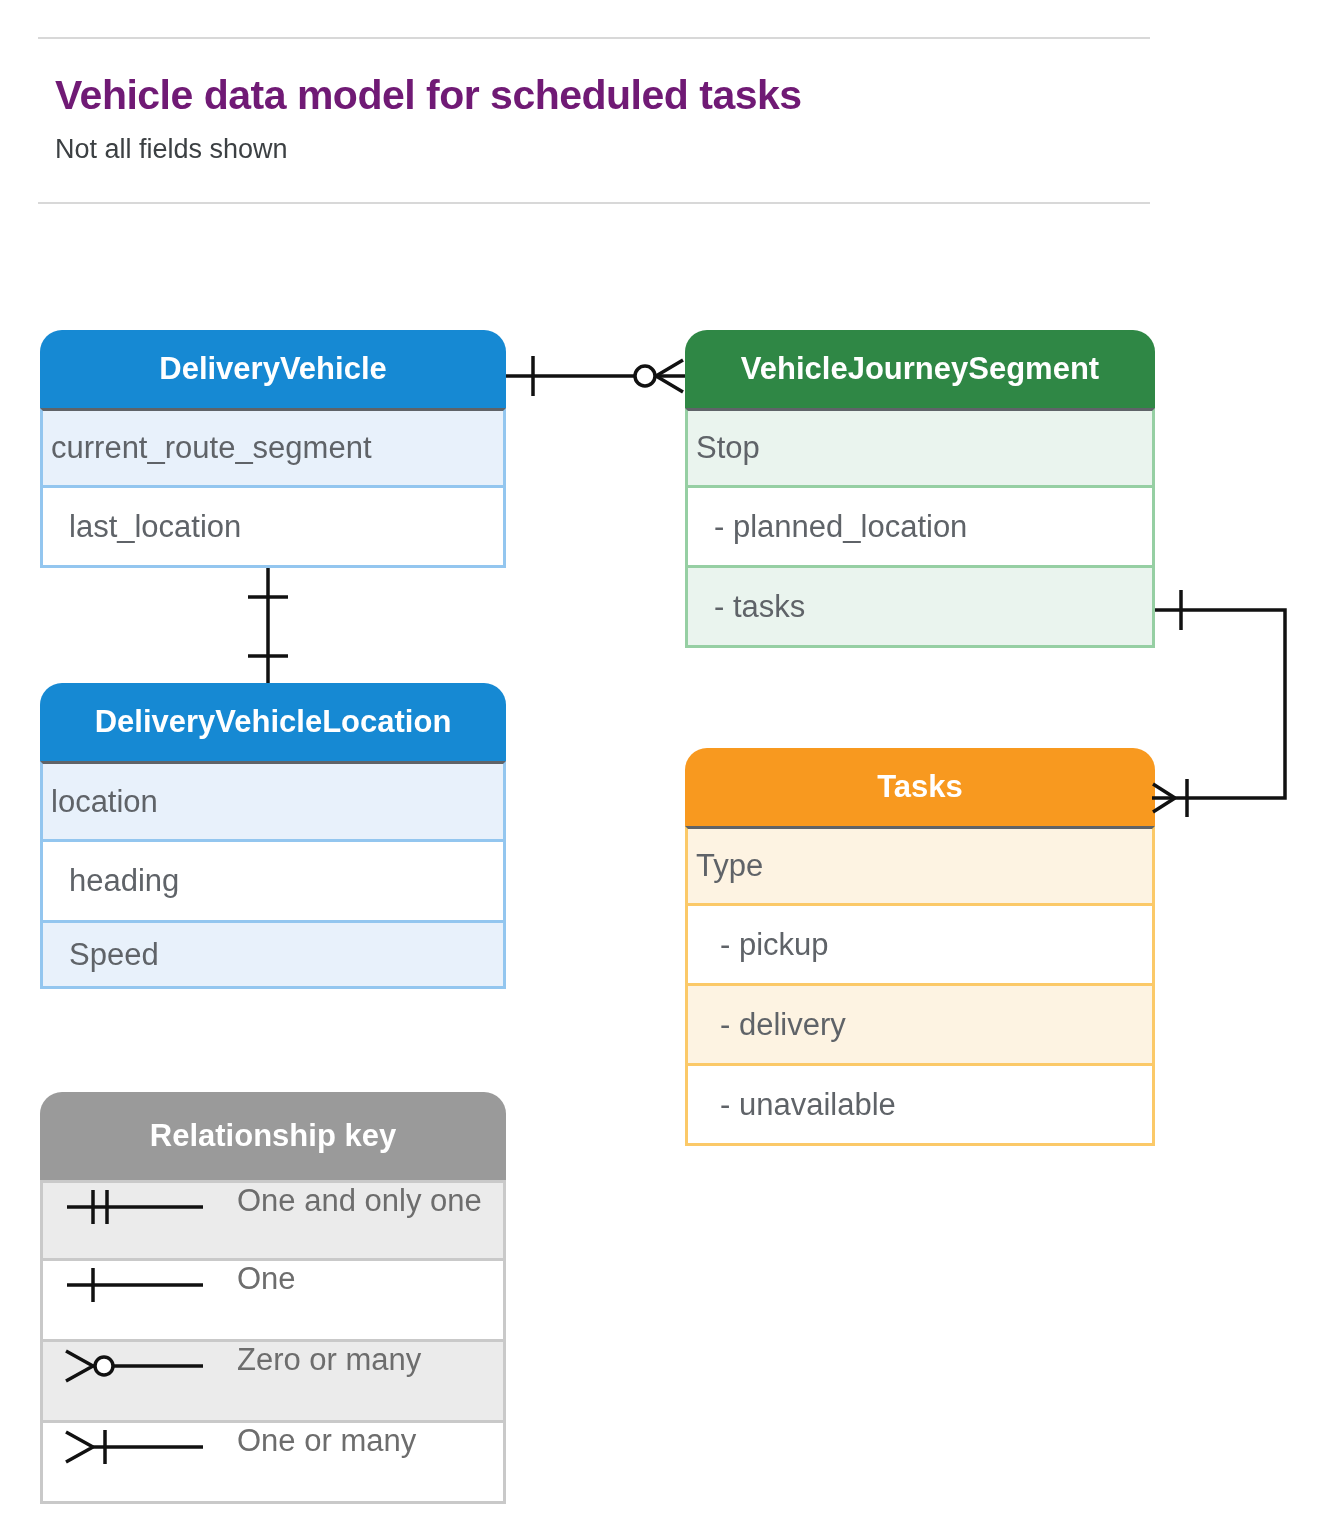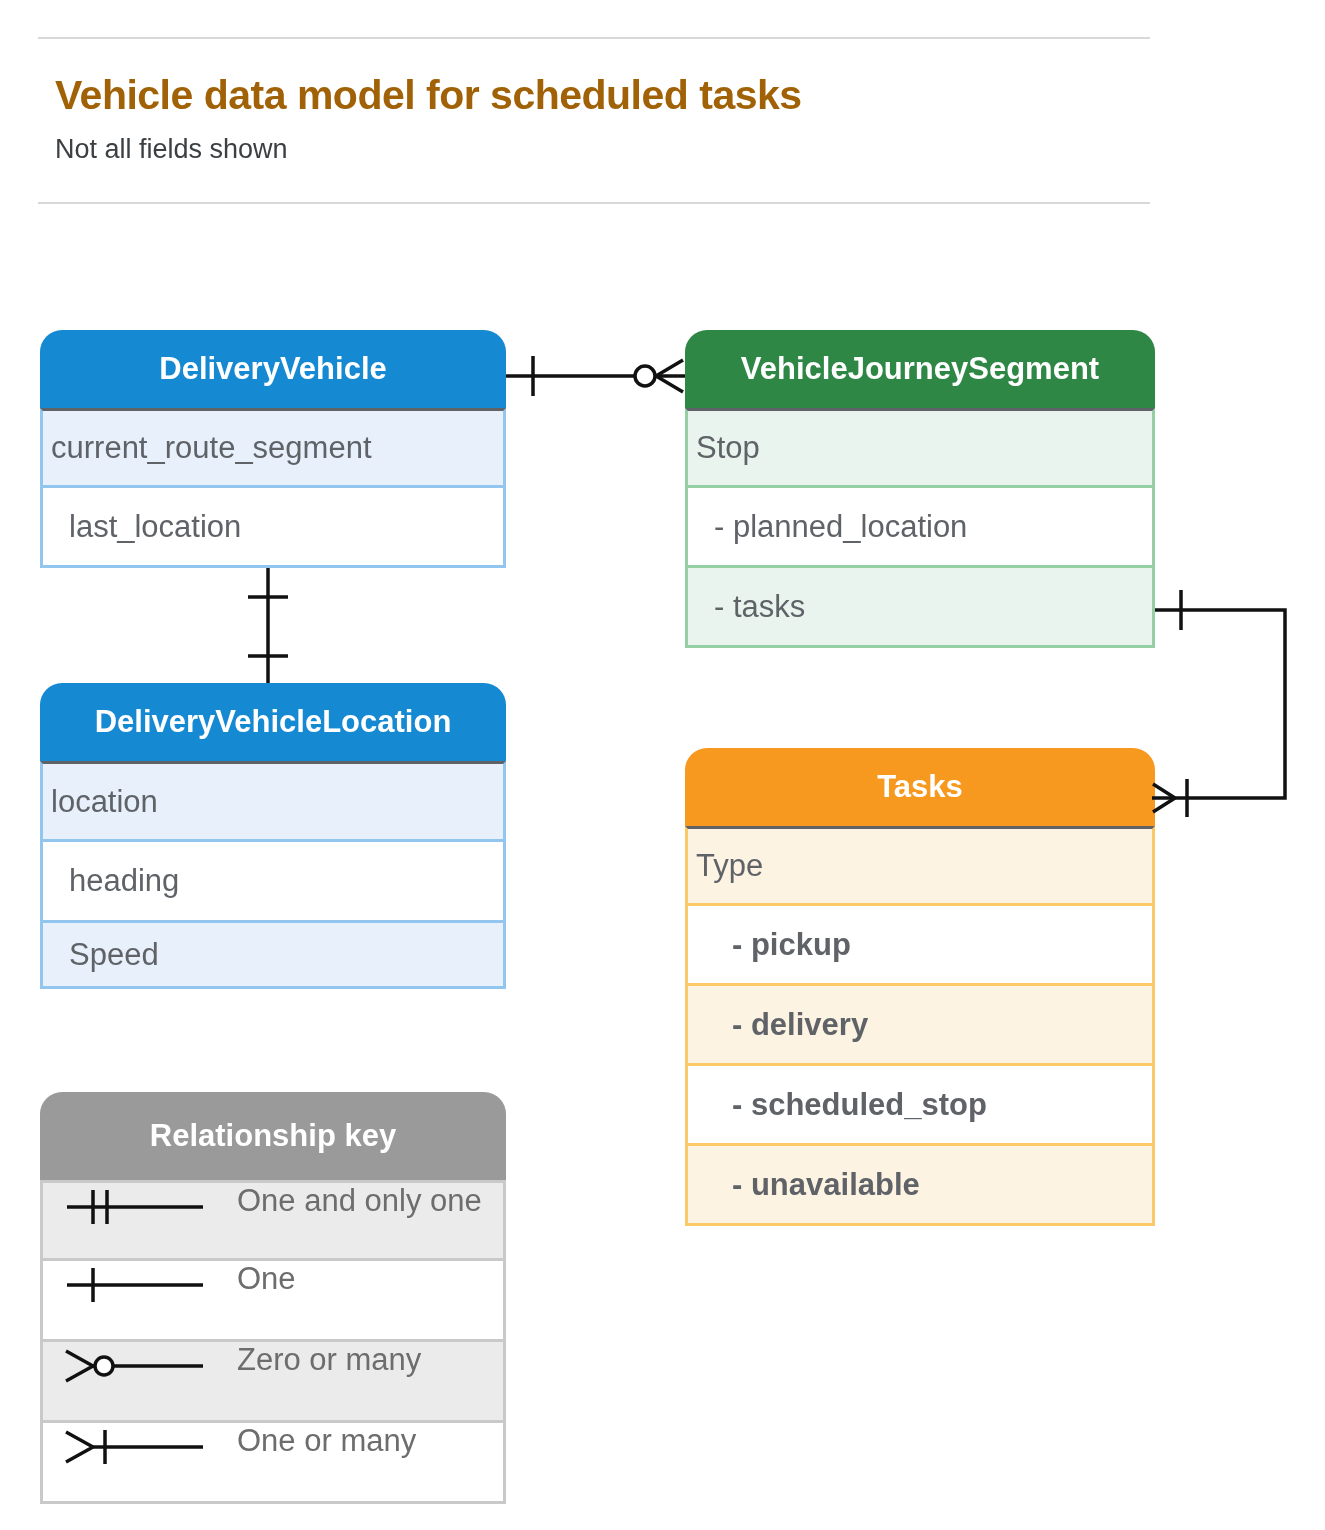--- a/index.html
+++ b/index.html
@@ -1,35 +1,35 @@
 <!DOCTYPE html>
 <html style="--blue: #1689d3; --blue_light: #e8f1fb; --blue_border: #93c6ef; --green: #2f8745; --green_light: #eaf4ee; --green_border: #96cfa3; --orange: #f8991f; --orange_light: #fdf3e2; --orange_border: #fbc968; --gray: #9a9a9a; --gray_light: #ebebeb; --gray_border: #c9c9c9;"><head>
 <meta charset="utf-8">
 <style>
   html,body{margin:0;padding:0;background:#ffffff;}
   #stage{
     position:relative;width:1325px;height:1530px;background:#ffffff;overflow:hidden;
     font-family:"Liberation Sans", sans-serif;
   }
   .rule{position:absolute;height:2px;background:#d8d8d8;left:38px;width:1112px;}
-  #page-title{position:absolute;left:55px;top:72px;font-size:41px;font-weight:bold;color:#a16207;letter-spacing:-0.5px;}
+  #page-title{position:absolute;left:55px;top:72px;font-size:41px;font-weight:bold;color:#701a75;letter-spacing:-0.5px;}
   #page-subtitle{position:absolute;left:55px;top:134px;font-size:27px;color:#3c4043;}
 
   .entity{position:absolute;}
   .entity .hdr{
     height:78px;border-radius:22px 22px 0 0;display:flex;align-items:center;justify-content:center;
     color:#ffffff;font-weight:bold;font-size:31px;
   }
   .entity .row{
     height:80px;box-sizing:border-box;display:flex;align-items:center;
     padding-left:26px;font-size:31px;color:#5f6368;background:#ffffff;
     border-left:3px solid;border-right:3px solid;border-bottom:3px solid;
   }
   .entity .rows .row:first-child{border-top:3px solid;padding-left:8px;}
-  .entity .row.indent{padding-left:44px;font-weight:bold;}
+  .entity .row.indent{padding-left:32px;}
 
   .blue  .hdr{background:var(--blue);}
   .blue  .row{border-color:var(--blue_border);}
   .blue  .rows .row:nth-child(odd){background:var(--blue_light);}
   .green .hdr{background:var(--green);}
   .green .row{border-color:var(--green_border);}
   .green .rows .row:nth-child(odd){background:var(--green_light);}
   .orange .hdr{background:var(--orange);}
   .orange .row{border-color:var(--orange_border);}
   .orange .rows .row:nth-child(odd){background:var(--orange_light);}
@@ -90,21 +90,20 @@
       <div class="row" style="height:66px;">Speed</div>
     </div>
   </div>
 
   <div class="entity orange" style="left:685px;top:748px;width:470px;">
     <div class="hdr">Tasks</div>
     <div class="rows">
       <div class="row">Type</div>
       <div class="row indent">- pickup</div>
       <div class="row indent">- delivery</div>
-      <div class="row indent">- scheduled_stop</div>
       <div class="row indent">- unavailable</div>
     </div>
   </div>
 
   <div class="legend">
     <div class="hdr">Relationship key</div>
     <div class="rows">
       <div class="row">
         <svg class="sym" viewBox="0 0 152 48">
           <line x1="4" y1="24" x2="140" y2="24"></line>

